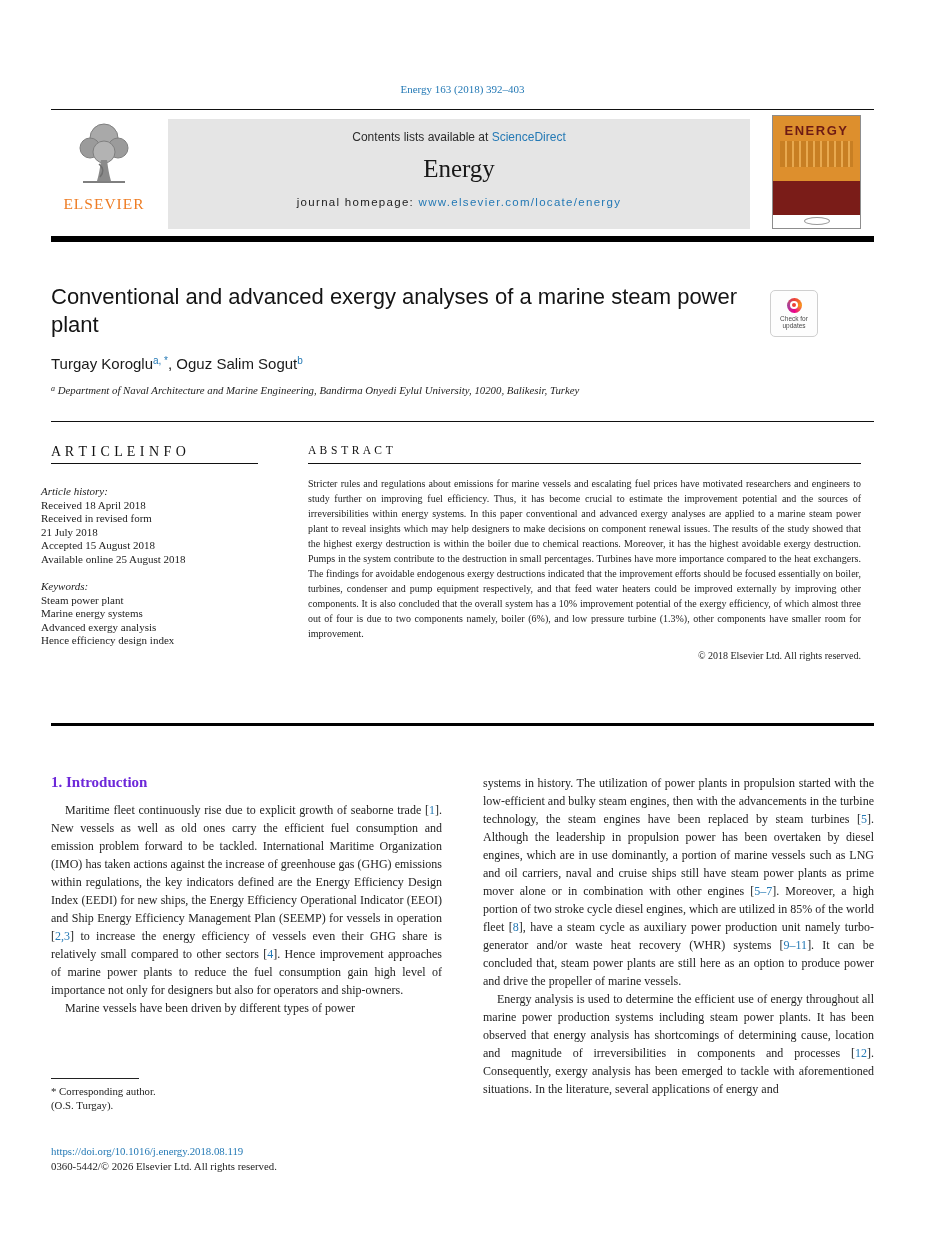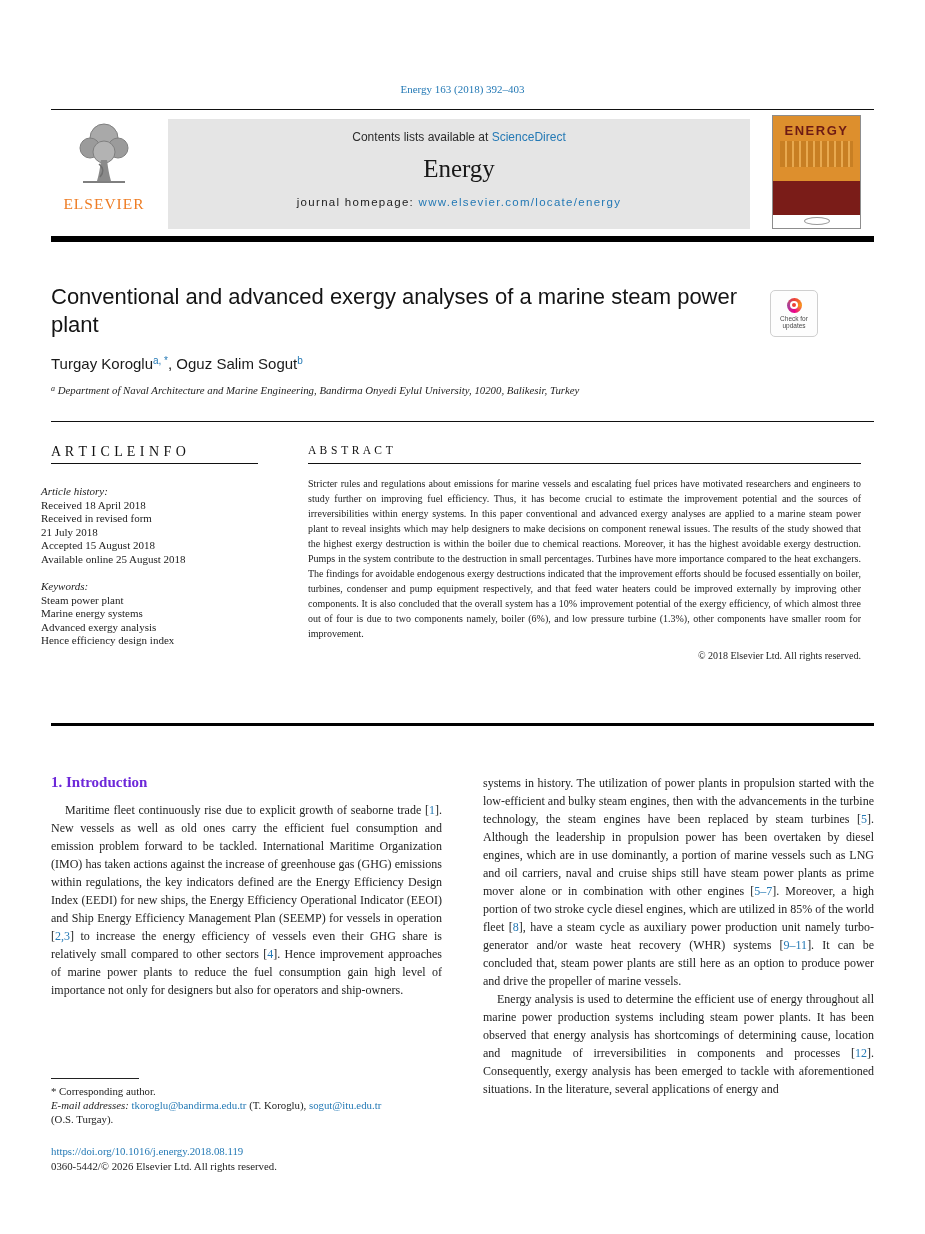--- a/index.html
+++ b/index.html
@@ -180,30 +180,30 @@
     <div>Stricter rules and regulations about emissions for marine vessels and escalating fuel prices have motivated researchers and engineers to study further on improving fuel efficiency. Thus, it has become crucial to estimate the improvement potential and the sources of irreversibilities within energy systems. In this paper conventional and advanced exergy analyses are applied to a marine steam power plant to reveal insights which may help designers to make decisions on component renewal issues. The results of the study showed that the highest exergy destruction is within the boiler due to chemical reactions. Moreover, it has the highest avoidable exergy destruction. Pumps in the system contribute to the destruction in small percentages. Turbines have more importance compared to the heat exchangers. The findings for avoidable endogenous exergy destructions indicated that the improvement efforts should be focused essentially on boiler, turbines, condenser and pump equipment respectively, and that feed water heaters could be improved externally by improving other components. It is also concluded that the overall system has a 10% improvement potential of the exergy efficiency, of which almost three out of four is due to two components namely, boiler (6%), and low pressure turbine (1.3%), other components have smaller room for improvement.</div>
     <div class="abstract-copyright">© 2018 Elsevier Ltd. All rights reserved.</div>
   </div>
 
   <div class="abs bar-mid"></div>
 
   <div class="abs section-heading">1. Introduction</div>
 
   <div class="abs bodycol col1">
     <p class="indent">Maritime fleet continuously rise due to explicit growth of seaborne trade [<span class="cite">1</span>]. New vessels as well as old ones carry the efficient fuel consumption and emission problem forward to be tackled. International Maritime Organization (IMO) has taken actions against the increase of greenhouse gas (GHG) emissions within regulations, the key indicators defined are the Energy Efficiency Design Index (EEDI) for new ships, the Energy Efficiency Operational Indicator (EEOI) and Ship Energy Efficiency Management Plan (SEEMP) for vessels in operation [<span class="cite">2,3</span>] to increase the energy efficiency of vessels even their GHG share is relatively small compared to other sectors [<span class="cite">4</span>]. Hence improvement approaches of marine power plants to reduce the fuel consumption gain high level of importance not only for designers but also for operators and ship-owners.</p>
+    <p class="indent">Marine vessels have been driven by different types of power</p>
   </div>
 
   <div class="abs bodycol col2">
     <p>systems in history. The utilization of power plants in propulsion started with the low-efficient and bulky steam engines, then with the advancements in the turbine technology, the steam engines have been replaced by steam turbines [<span class="cite">5</span>]. Although the leadership in propulsion power has been overtaken by diesel engines, which are in use dominantly, a portion of marine vessels such as LNG and oil carriers, naval and cruise ships still have steam power plants as prime mover alone or in combination with other engines [<span class="cite">5–7</span>]. Moreover, a high portion of two stroke cycle diesel engines, which are utilized in 85% of the world fleet [<span class="cite">8</span>], have a steam cycle as auxiliary power production unit namely turbo-generator and/or waste heat recovery (WHR) systems [<span class="cite">9–11</span>]. It can be concluded that, steam power plants are still here as an option to produce power and drive the propeller of marine vessels.</p>
     <p class="indent">Energy analysis is used to determine the efficient use of energy throughout all marine power production systems including steam power plants. It has been observed that energy analysis has shortcomings of determining cause, location and magnitude of irreversibilities in components and processes [<span class="cite">12</span>]. Consequently, exergy analysis has been emerged to tackle with aforementioned situations. In the literature, several applications of energy and</p>
   </div>
 
   <div class="abs footnote">
     <div class="footnote-rule"></div>
     <div>* Corresponding author.</div>
-    <div><span class="ital">E-mail addresses:</span> <span class="link">tkoroglu@bandirma.edu.tr</span><span> (T. Koroglu), </span><span class="link">sogut@itu.edu.tr</span></div>
     <div>(O.S. Turgay).</div>
   </div>
 
   <div class="abs doi-line link">https://doi.org/10.1016/j.energy.2018.08.119</div>
   <div class="abs issn-line">0360-5442/© 2026 Elsevier Ltd. All rights reserved.</div>
 
 </div>
 
 </body></html>

